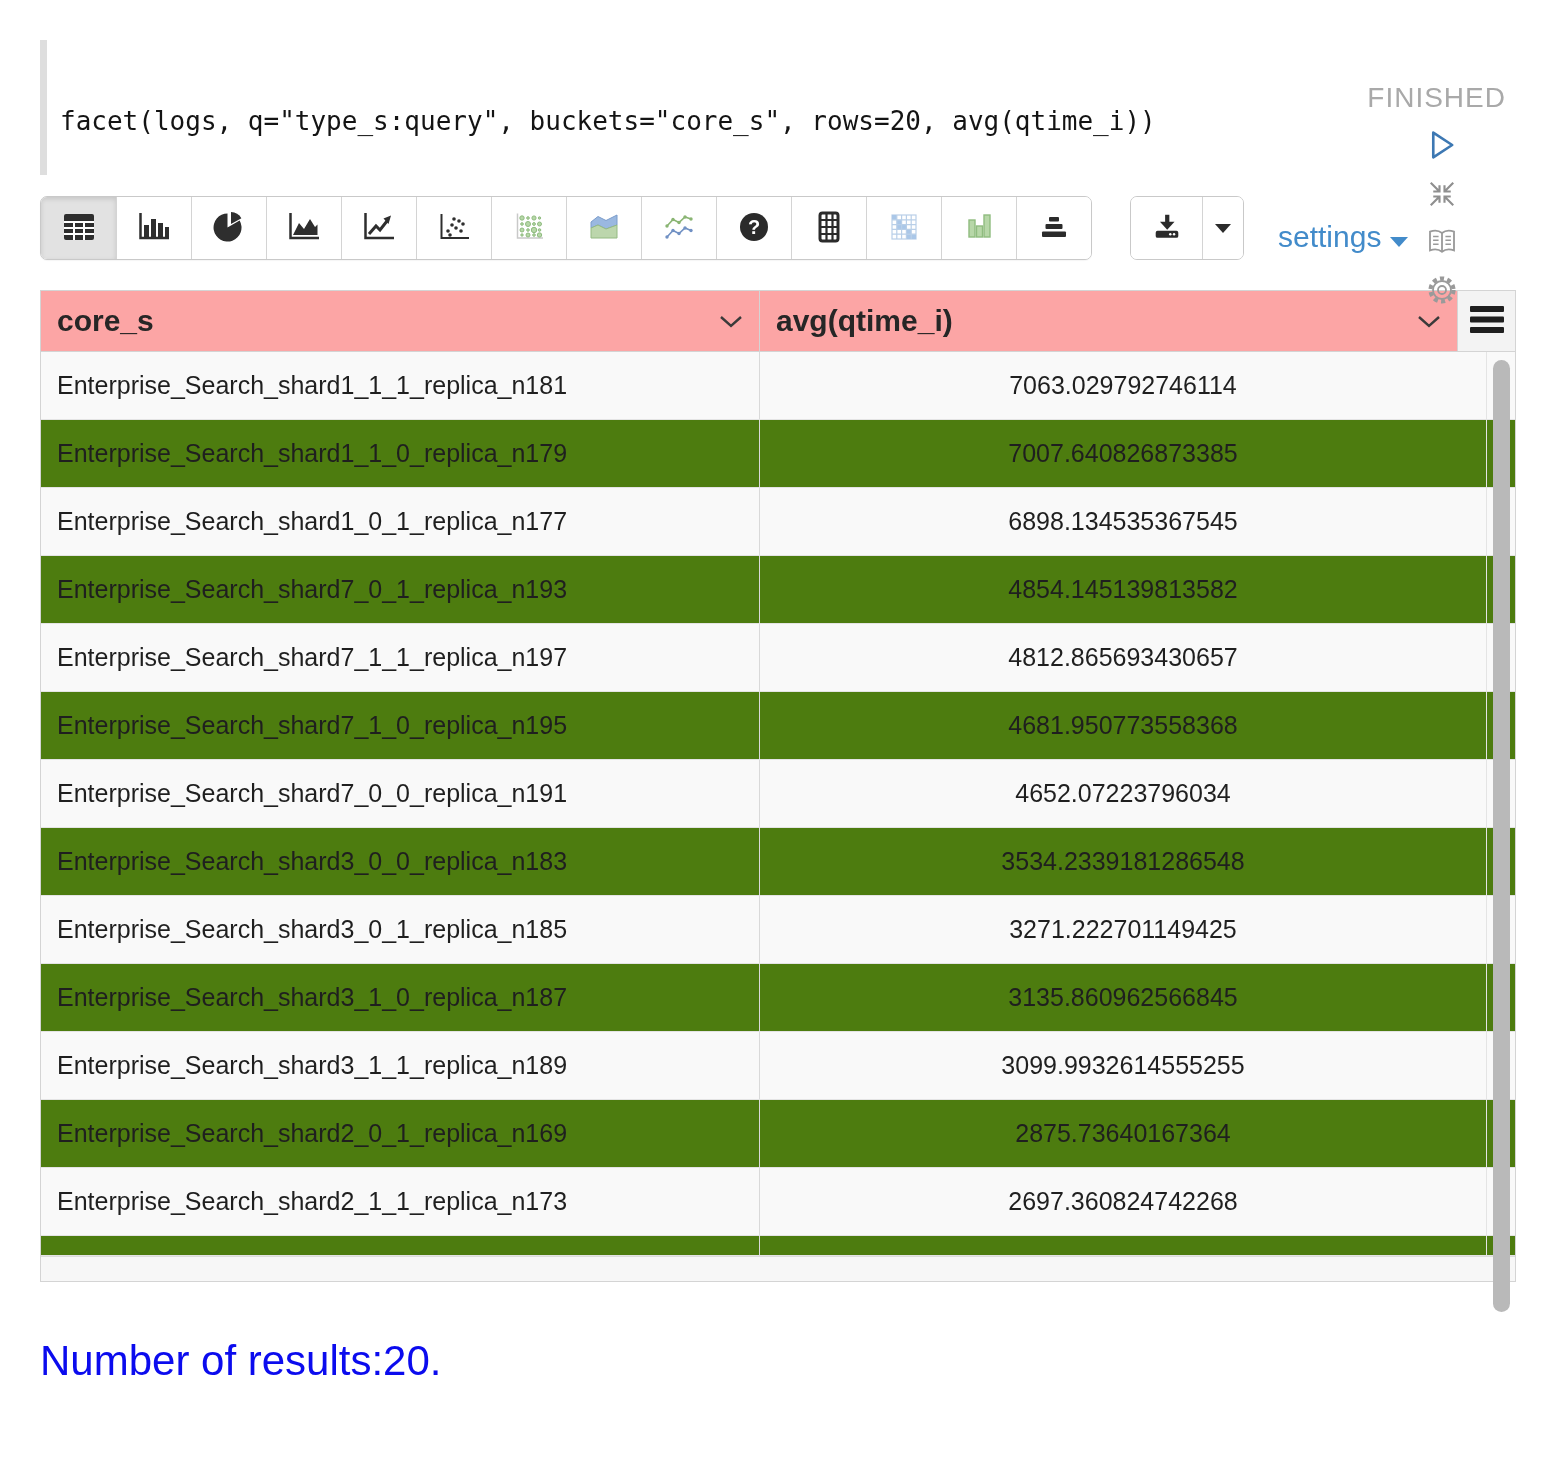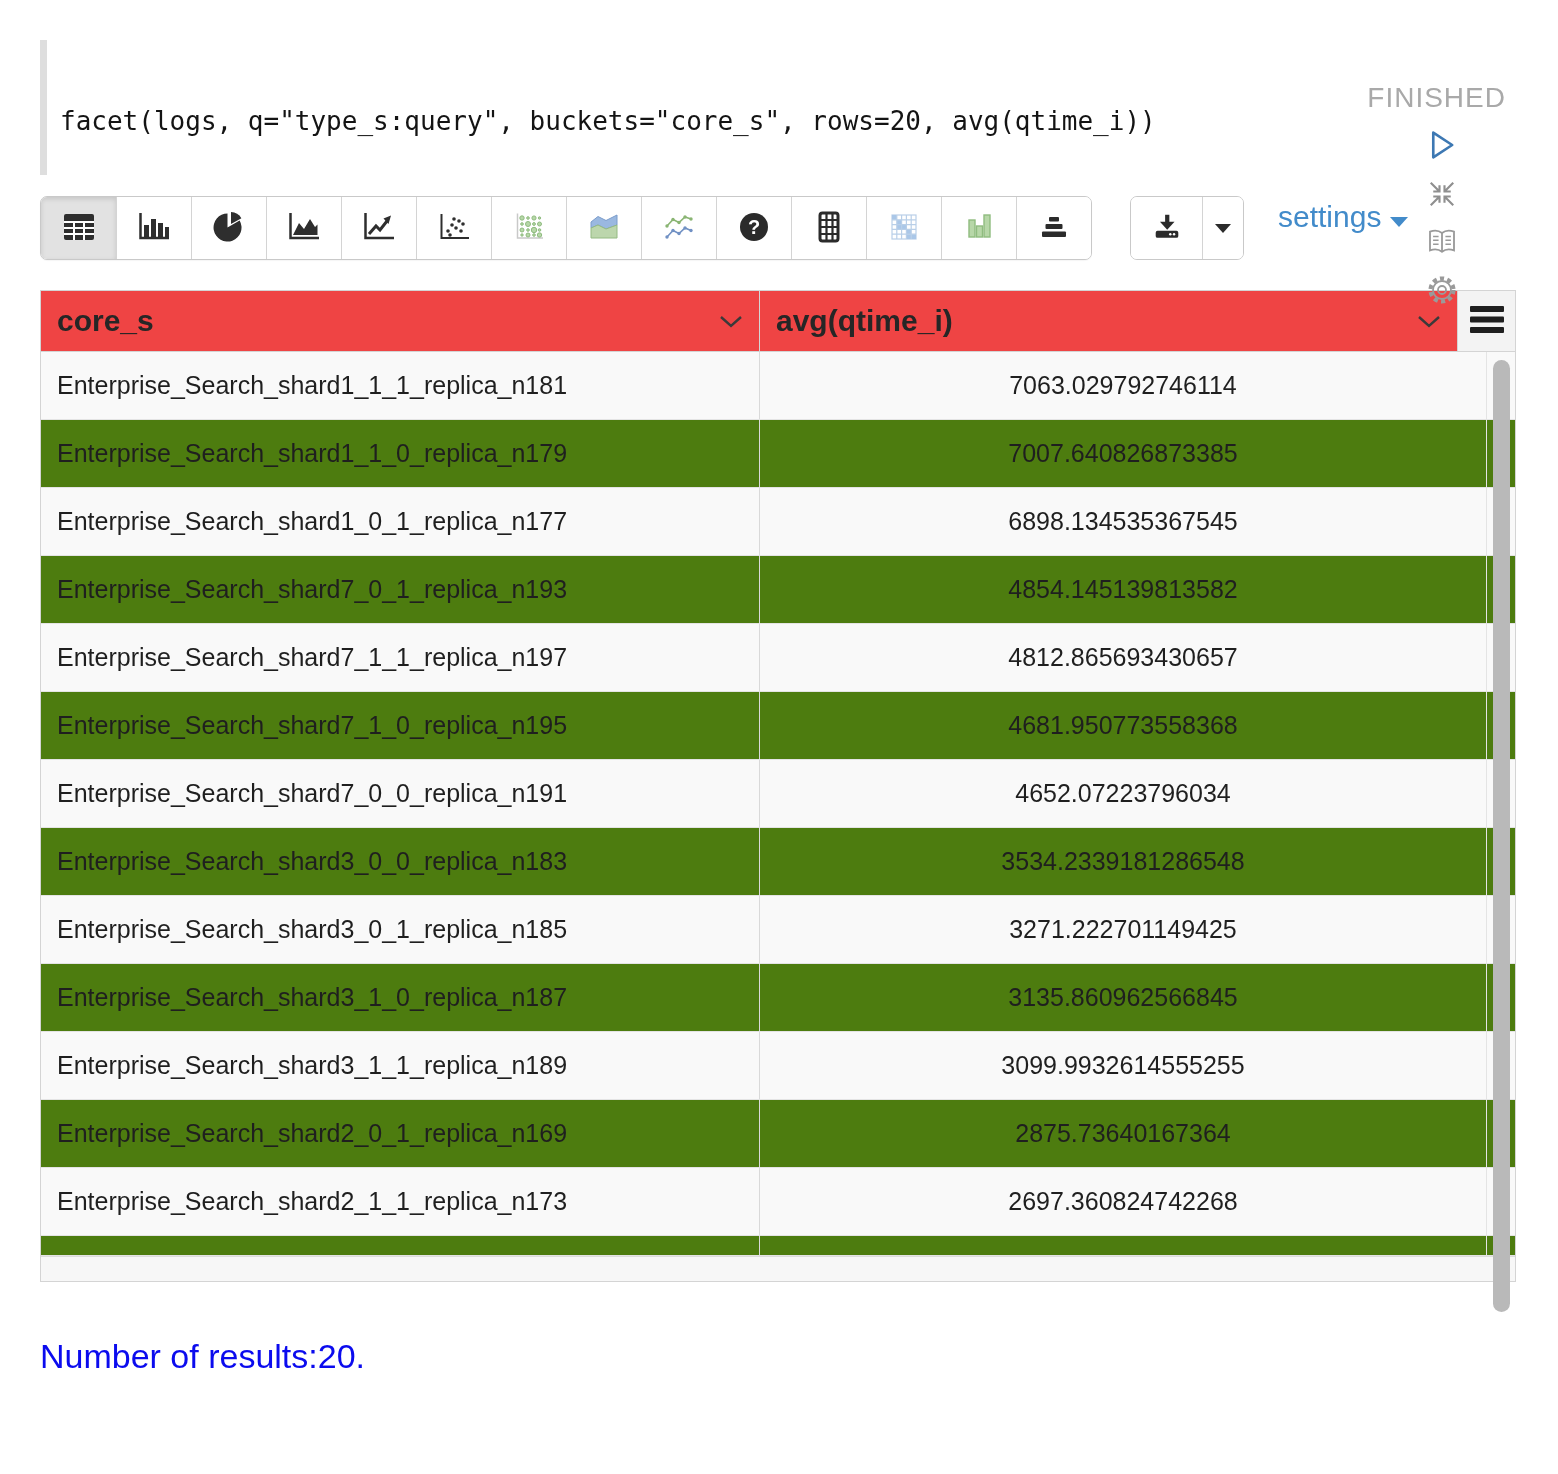--- a/index.html
+++ b/index.html
@@ -50,30 +50,30 @@
     background:#e2e2e2;
     box-shadow:inset 0 2px 5px rgba(0,0,0,0.13);
   }
   .download-group {
     margin-left:38px; display:flex; border:1px solid #c9c9c9;
     border-radius:7px; overflow:hidden; background:#fff;
   }
   .dl-btn { width:71px; height:62px; border:none; background:#fff; display:flex; align-items:center; justify-content:center; cursor:pointer; }
   .dl-caret-btn { width:41px; height:62px; border:none; border-left:1px solid #d4d4d4; background:#fff; display:flex; align-items:center; justify-content:center; cursor:pointer; }
   .settings-link {
-    margin-left:34px; margin-top:4px;
+    margin-left:34px; margin-top:24px;
     color:#428bca; font-size:30px;
     display:flex; align-items:center; gap:9px;
     cursor:pointer; background:none; border:none; padding:0;
     font-family:"Liberation Sans", sans-serif;
   }
 
   
   .grid { margin-top:30px; width:1476px; border:1px solid #d4d4d4; background:#fff; }
-  .grid-header { display:flex; background:#ef4444; height:61px; border-bottom:1px solid #d4d4d4; }
+  .grid-header { display:flex; background:#fca5a5; height:61px; border-bottom:1px solid #d4d4d4; }
   .hcell {
     display:flex; align-items:center; padding:0 16px;
     font-weight:bold; font-size:30px; color:#262626;
     border-right:1px solid #d4d4d4; overflow:hidden; white-space:nowrap;
   }
   .hcell.c1 { width:719px; }
   .hcell.c2 { width:698px; }
   .hcell .sort-chevron { margin-left:auto; display:flex; cursor:pointer; }
   .hcell-menu {
     width:57px; display:flex; align-items:center; justify-content:center;
@@ -90,21 +90,21 @@
   .gcell.c2 { width:727px; border-right:1px solid #e4e4e4;text-align:center; }
   .grow.partial-row { height:20px; }
   .vscroll-thumb {
     position:absolute; top:8px; right:5px;
     width:17px; height:952px;
     background:#b9b9b9; border-radius:9px;
   }
   .hscroll-track { height:25px; background:#f7f7f7; border-top:1px solid #dcdcdc; }
 
   
-  .results-line { margin-top:55px; font-size:34px; color:#0b0bee; }
+  .results-line { margin-top:55px; font-size:42px; color:#0b0bee; }
 </style>
 </head>
 <body>
 
 <div class="paragraph">
 
   <div class="status-bar">
     <span class="status-text">FINISHED</span>
     <button class="icon-btn" title="">
       <span>

